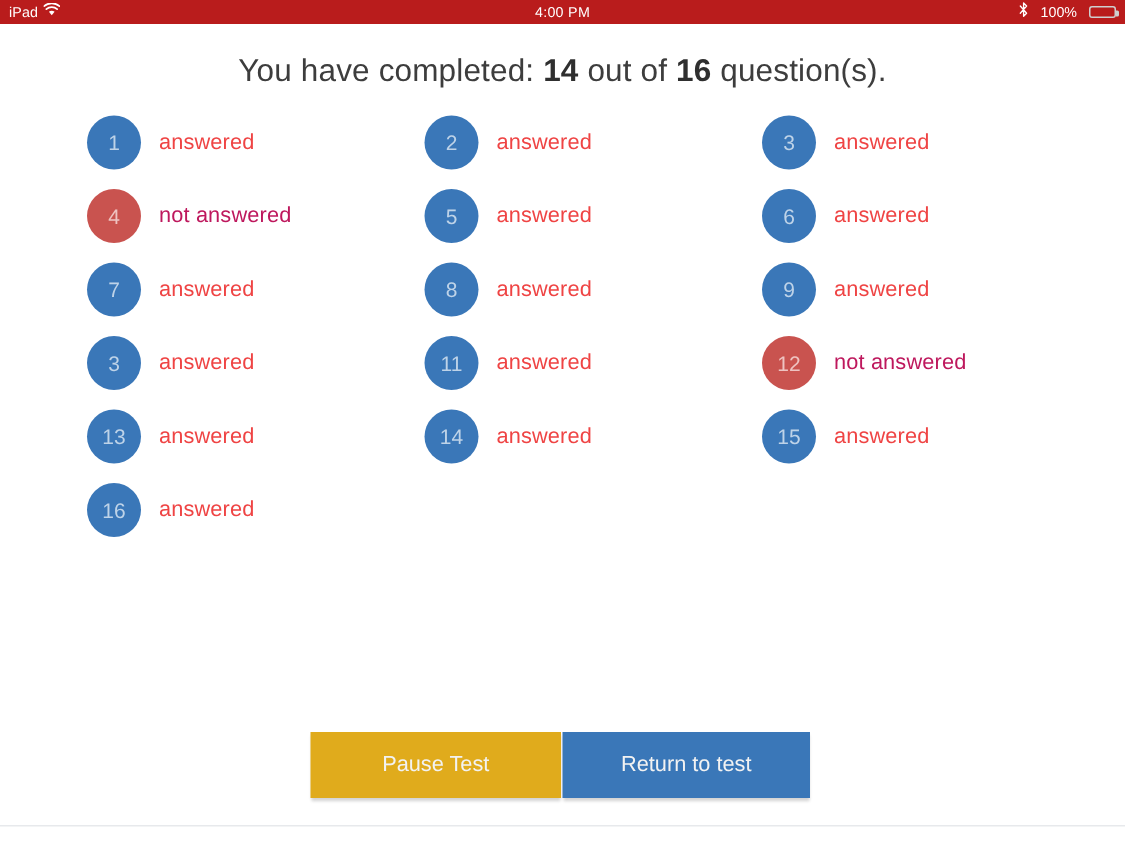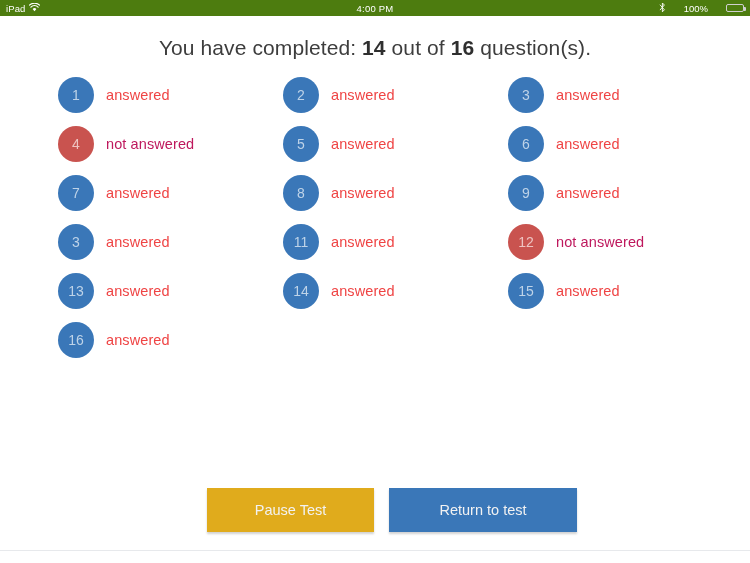--- a/index.html
+++ b/index.html
@@ -11,21 +11,21 @@
     height: 563px;
     background: #ffffff;
     font-family: "Liberation Sans", sans-serif;
     overflow: hidden;
     position: relative;
   }
 
   
   .statusbar {
     height: 16px;
-    background: #4d7c0f;
+    background: #b91c1c;
     color: #ffffff;
     display: flex;
     align-items: center;
     font-size: 9.5px;
     position: relative;
     padding: 4px 6px;
     box-sizing: border-box;
     justify-content: center;
   }
   .sb-left {
@@ -40,21 +40,21 @@
     text-align: center;
     font-weight: normal;
     font-size: 9.5px;
     letter-spacing: 0.2px;
     pointer-events: none;
   }
   .sb-right {
     margin-left: auto;
     display: flex;
     align-items: center;
-    gap: 18px;
+    gap: 8px;
     position: relative;
     z-index: 2;
   }
   .sb-batt-pct { font-size: 9.5px; }
   .batt-shell {
     width: 18px;
     height: 8.5px;
     border: 1px solid #cfcfcf;
     border-radius: 2px;
     position: relative;
@@ -133,41 +133,41 @@
   }
   .qlabel.answered { color: #ef4444; }
   .qlabel.notanswered { color: #be185d; }
 
   
   .actions {
     position: absolute;
     left: 207px;
     top: 488px;
     display: flex;
-    gap: 15px;
+    gap: 1px;
   }
   .btn {
     height: 44px;
     border: none;
     color: #f2f2f2;
     font-size: 14.5px;
     font-family: "Liberation Sans", sans-serif;
     cursor: pointer;
     display: flex;
     align-items: center;
     justify-content: center;
     box-sizing: border-box;
   }
   .btn-pause {
     width: 167px;
     background: #e0ab1c;
     box-shadow: 0 2px 2px rgba(0,0,0,0.18);
   }
   .btn-return {
-    width: 188px;
+    width: 165px;
     background: #3a77b8;
     box-shadow: 0 2px 2px rgba(0,0,0,0.18);
   }
 
   
   .bottom-rule {
     position: absolute;
     left: 0;
     right: 0;
     top: 550px;

